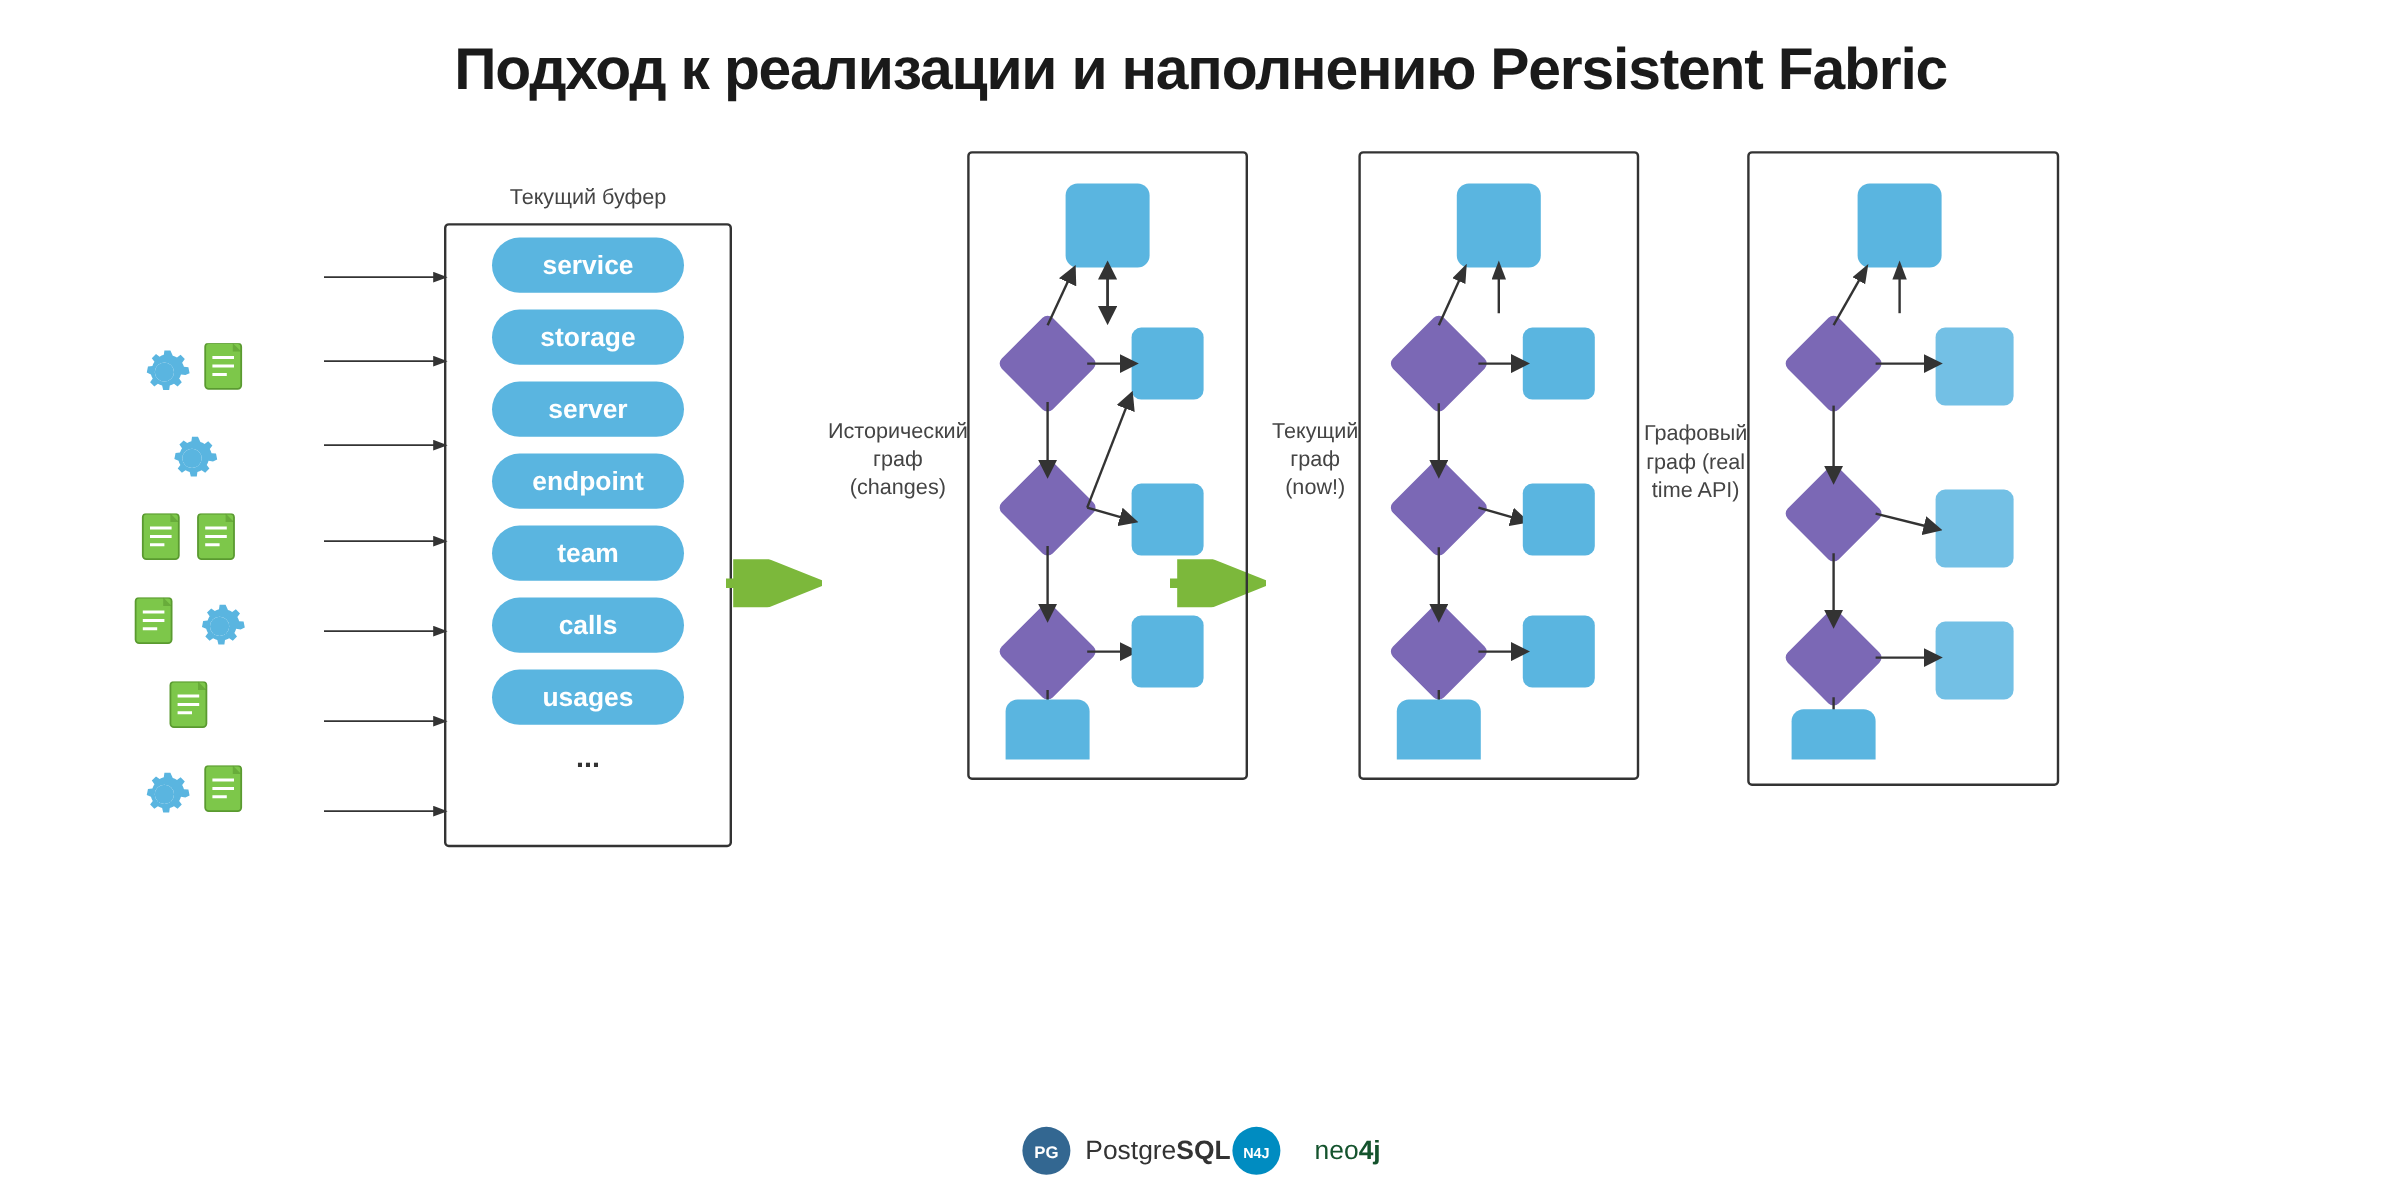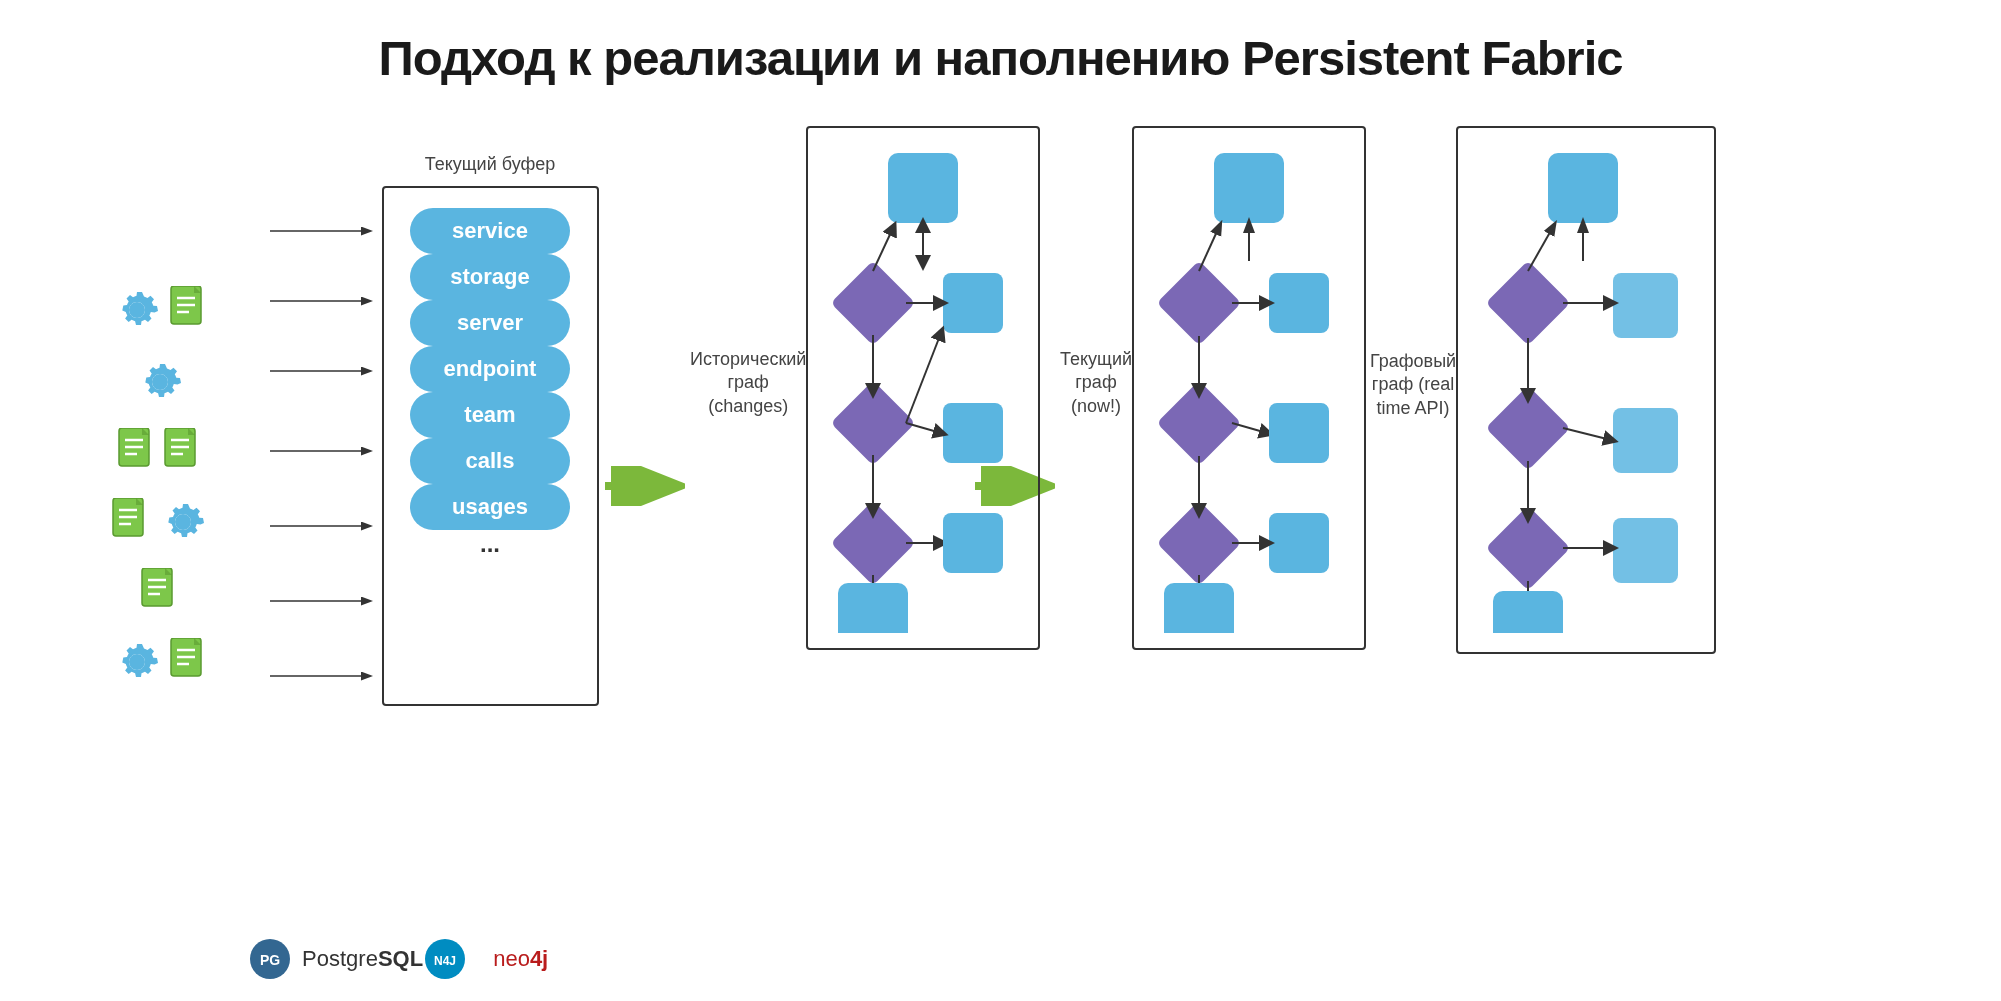--- a/index.html
+++ b/index.html
@@ -74,26 +74,26 @@
       margin-bottom: 10px;
       line-height: 1.3;
       min-height: 50px;
       display: flex;
       align-items: flex-end;
       justify-content: center;
     }
     .buffer-box {
       border: 2px solid #333;
       border-radius: 4px;
-      padding: 20px 15px;
+      padding: 10px 15px;
       display: flex;
       flex-direction: column;
-      gap: 0;
-      align-items: center;
-      width: 217px;
+      gap: 14px;
+      align-items: center;
+      width: 240px;
       min-height: 520px;
     }
     .buffer-item {
       background: #5ab5e0;
       color: #fff;
       font-size: 22px;
       font-weight: 600;
       border-radius: 30px;
       padding: 10px 30px;
       width: 160px;
@@ -430,31 +430,31 @@
 
           <line x1="55" y1="438" x2="55" y2="476" stroke="#333" stroke-width="2" marker-end="url(#arrR)"></line>
 
           <rect x="20" y="448" width="70" height="70" rx="10" fill="#5ab5e0"></rect>
         </svg>
       </div>
     </div>
 
   </div>
 
-  <div style="display:flex;flex-direction:row;justify-content:flex-start;width:80%;margin-top:15px;align-items:center;">
+  <div style="display:flex;flex-direction:row;justify-content:center;width:80%;margin-top:15px;align-items:center;">
     <div style="display:flex;align-items:center;gap:10px;">
 
       <svg width="44" height="44" viewBox="0 0 44 44">
         <ellipse cx="22" cy="22" rx="20" ry="20" fill="#336791"></ellipse>
         <text x="22" y="28" text-anchor="middle" font-size="14" fill="#fff" font-weight="bold">PG</text>
       </svg>
       <span style="font-size:22px;color:#333;">Postgre<strong>SQL</strong></span>
     </div>
     <div style="display:flex;align-items:center;gap:26px;">
       <svg width="44" height="44" viewBox="0 0 44 44">
         <circle cx="22" cy="22" r="20" fill="#008cc1"></circle>
         <text x="22" y="28" text-anchor="middle" font-size="12" fill="#fff" font-weight="bold">N4J</text>
       </svg>
-      <span style="font-size:22px;color:#b91c1c;">neo<strong>4j</strong></span>
+      <span style="font-size:22px;color:#14532d;">neo<strong>4j</strong></span>
     </div>
   </div>
 
 </div>
 
 </body></html>

